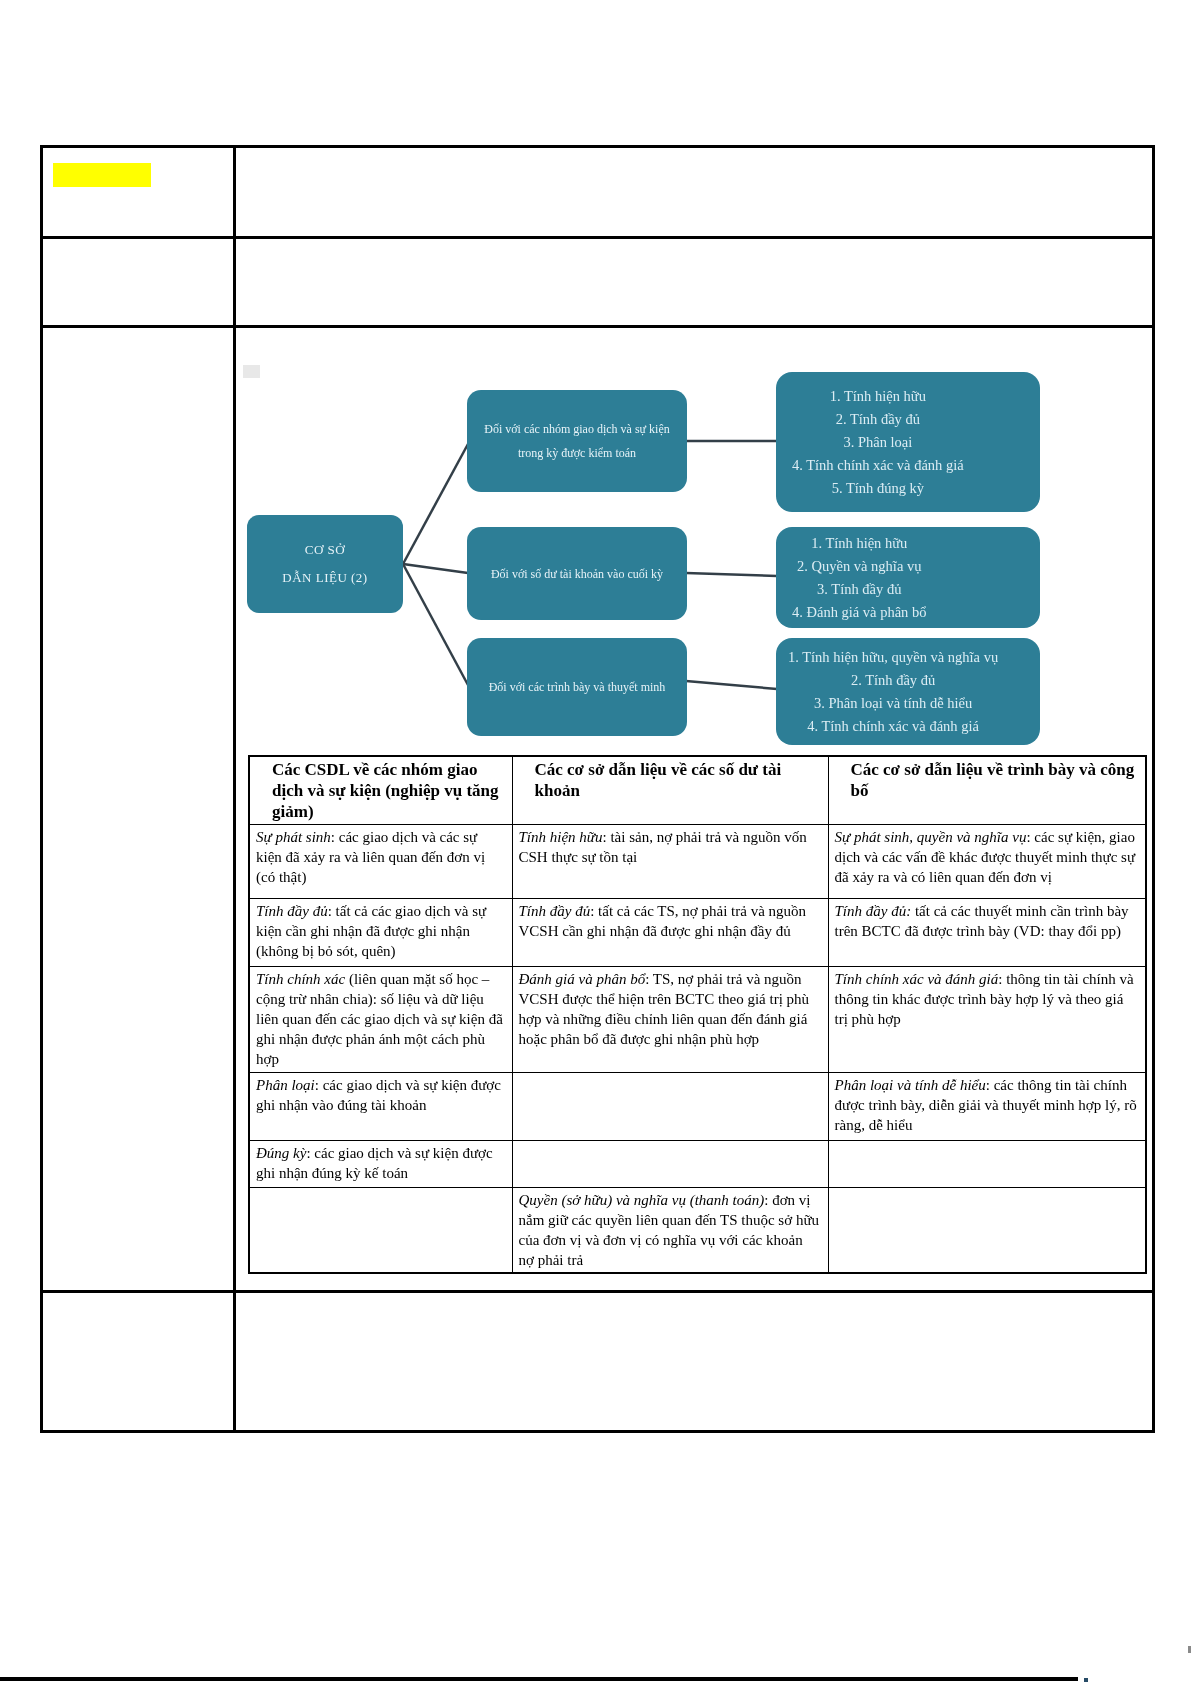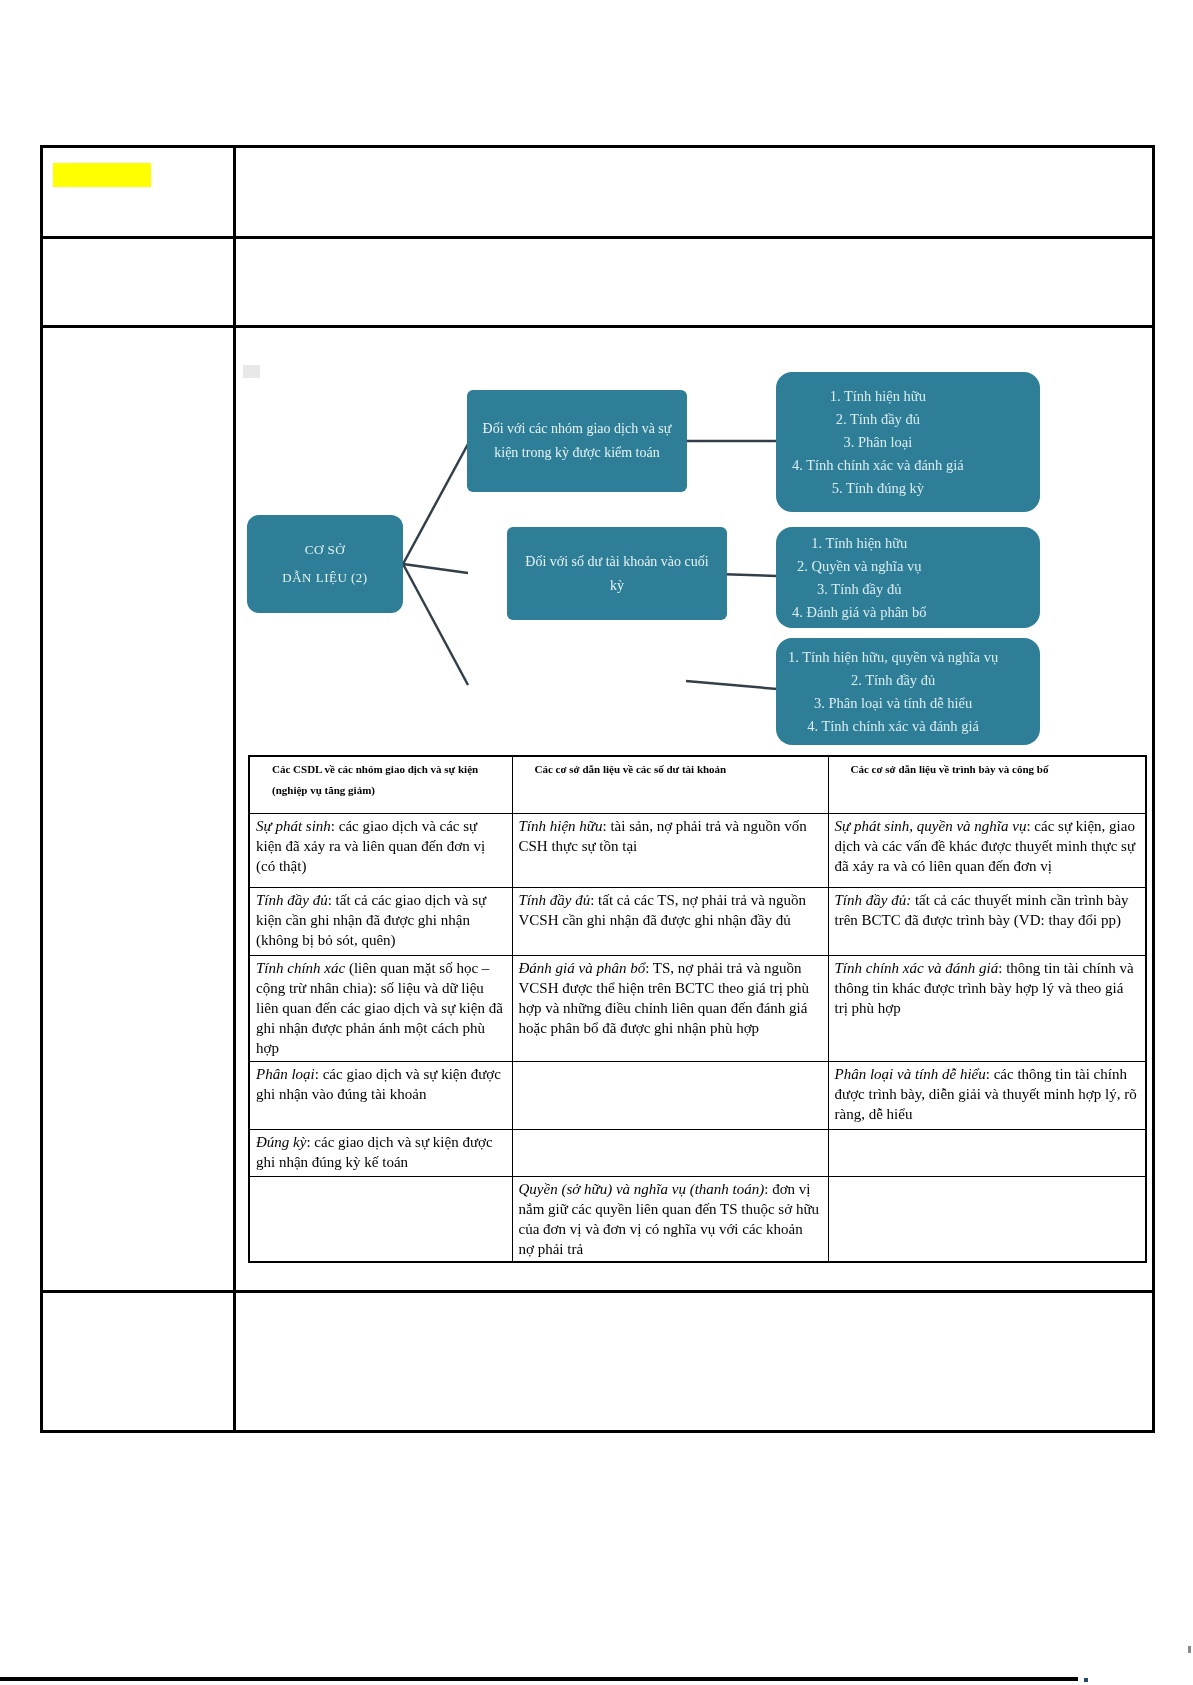--- a/index.html
+++ b/index.html
@@ -7,40 +7,40 @@
         font-family:"Liberation Serif", serif;color:#000;}
 
   
   .outer-table{position:absolute;left:40px;top:145px;width:1109px;height:1282px;
                border:3px solid #000;}
   .outer-vdiv{position:absolute;left:190px;top:0;bottom:0;width:3px;background:#000;}
   .outer-hdiv{position:absolute;left:0;right:0;height:3px;background:#000;}
   .yellow-highlight{position:absolute;left:10px;top:15px;width:98px;height:24px;background:#ffff00;}
 
   
-  .node{position:absolute;background:#2d7e96;color:#e7f3f8;border-radius:6px;
+  .node{position:absolute;background:#2d7e96;color:#e7f3f8;border-radius:14px;
         display:flex;flex-direction:column;justify-content:center;align-items:center;
-        text-align:center;line-height:24px;font-size:14px;}
+        text-align:center;line-height:24px;font-size:12px;}
   .node-root{border-radius:12px;font-size:13px;line-height:28px;letter-spacing:.5px;}
   .node-list{border-radius:16px;align-items:flex-start;justify-content:center;
              font-size:14.5px;line-height:23px;color:#dcedf4;padding-left:16px;
              box-sizing:border-box;text-align:center;}
   .node-list ul{list-style:none;margin:0;padding:0;}
   .node-list li{white-space:nowrap;}
   .connectors{position:absolute;left:0;top:0;pointer-events:none;}
   .smudge{position:absolute;background:#e8e8e8;}
 
   
   table.assertions{position:absolute;left:248px;top:755px;width:897px;
                    border-collapse:collapse;table-layout:fixed;
                    font-size:15px;line-height:20px;}
   table.assertions{border:2px solid #000;}
   table.assertions td,table.assertions th{border:1px solid #000;vertical-align:top;
                    padding:2px 6px 2px 6px;overflow:hidden;}
-  table.assertions th{font-size:11px;line-height:21px;text-align:left;font-weight:bold;padding-left:22px;}
+  table.assertions th{font-size:17px;line-height:21px;text-align:left;font-weight:bold;padding-left:22px;}
   table.assertions i{font-style:italic;}
   .c1{width:263px;} .c2{width:316px;} .c3{width:318px;}
 
   
   .page-rule{position:absolute;left:0;top:1677px;width:1078px;height:4px;background:#000;}
   .rule-dot{position:absolute;left:1084px;top:1678px;width:4px;height:4px;background:#274b66;}
   .edge-mark{position:absolute;left:1188px;top:1646px;width:3px;height:7px;background:#8a8a8a;}
 </style>
 </head>
 <body>
@@ -65,21 +65,22 @@
     <line x1="686" y1="573" x2="777" y2="576" stroke="#333f48" stroke-width="2.5"></line>
     <line x1="686" y1="681" x2="777" y2="689" stroke="#333f48" stroke-width="2.5"></line>
   </svg>
 
   <div class="node node-root" style="left:247px;top:515px;width:156px;height:98px;">
     <div>CƠ SỞ</div>
     <div>DẪN LIỆU (2)</div>
   </div>
 
   <div class="node" style="left:467px;top:390px;width:220px;height:102px;padding:0 10px;box-sizing:border-box;">Đối với các nhóm giao dịch và sự kiện trong kỳ được kiểm toán</div>
-  <div class="node" style="left:467px;top:527px;width:220px;height:93px;padding:4px 10px;box-sizing:border-box;margin-left:40px;">Đối với số dư tài khoản vào cuối kỳ</div>
+  <div class="node" style="left:467px;top:527px;width:220px;height:93px;padding:4px 10px;box-sizing:border-box;">Đối với số dư tài khoản vào cuối kỳ</div>
+  <div class="node" style="left:467px;top:638px;width:220px;height:98px;padding:0 10px;box-sizing:border-box;">Đối với các trình bày và thuyết minh</div>
 
   <div class="node node-list" style="left:776px;top:372px;width:264px;height:140px;">
     <ul>
       <li>1. Tính hiện hữu</li>
       <li>2. Tính đầy đủ</li>
       <li>3. Phân loại</li>
       <li>4. Tính chính xác và đánh giá</li>
       <li>5. Tính đúng kỳ</li>
     </ul>
   </div>

